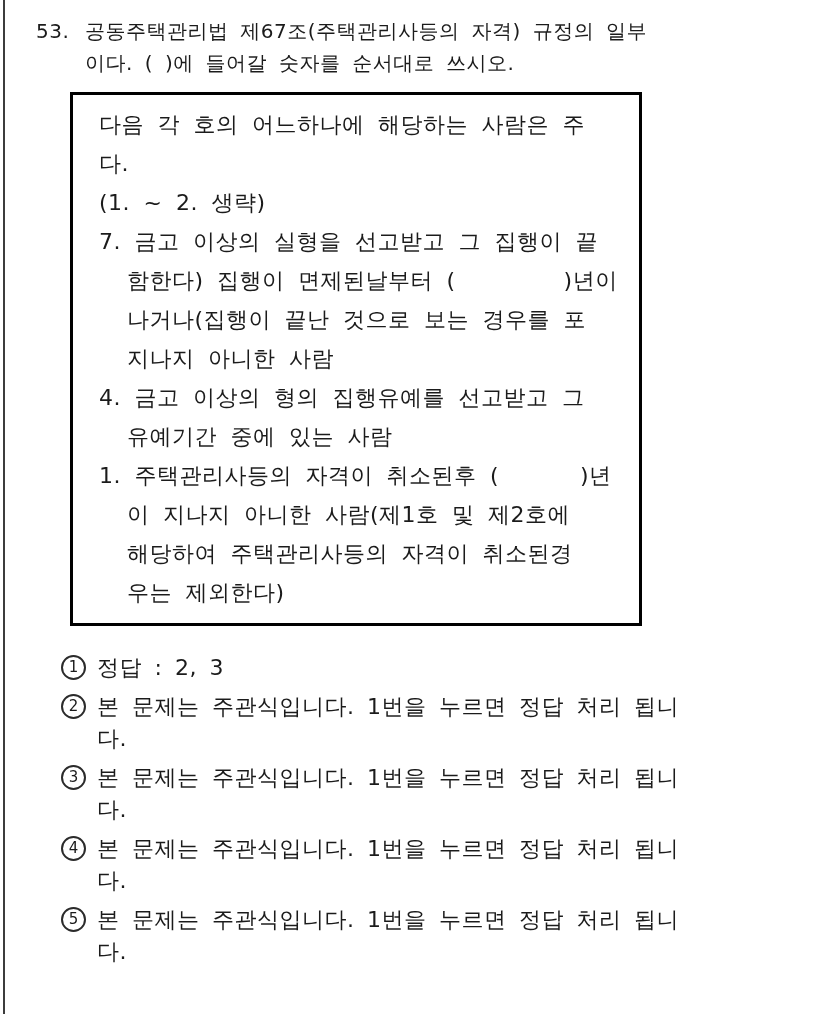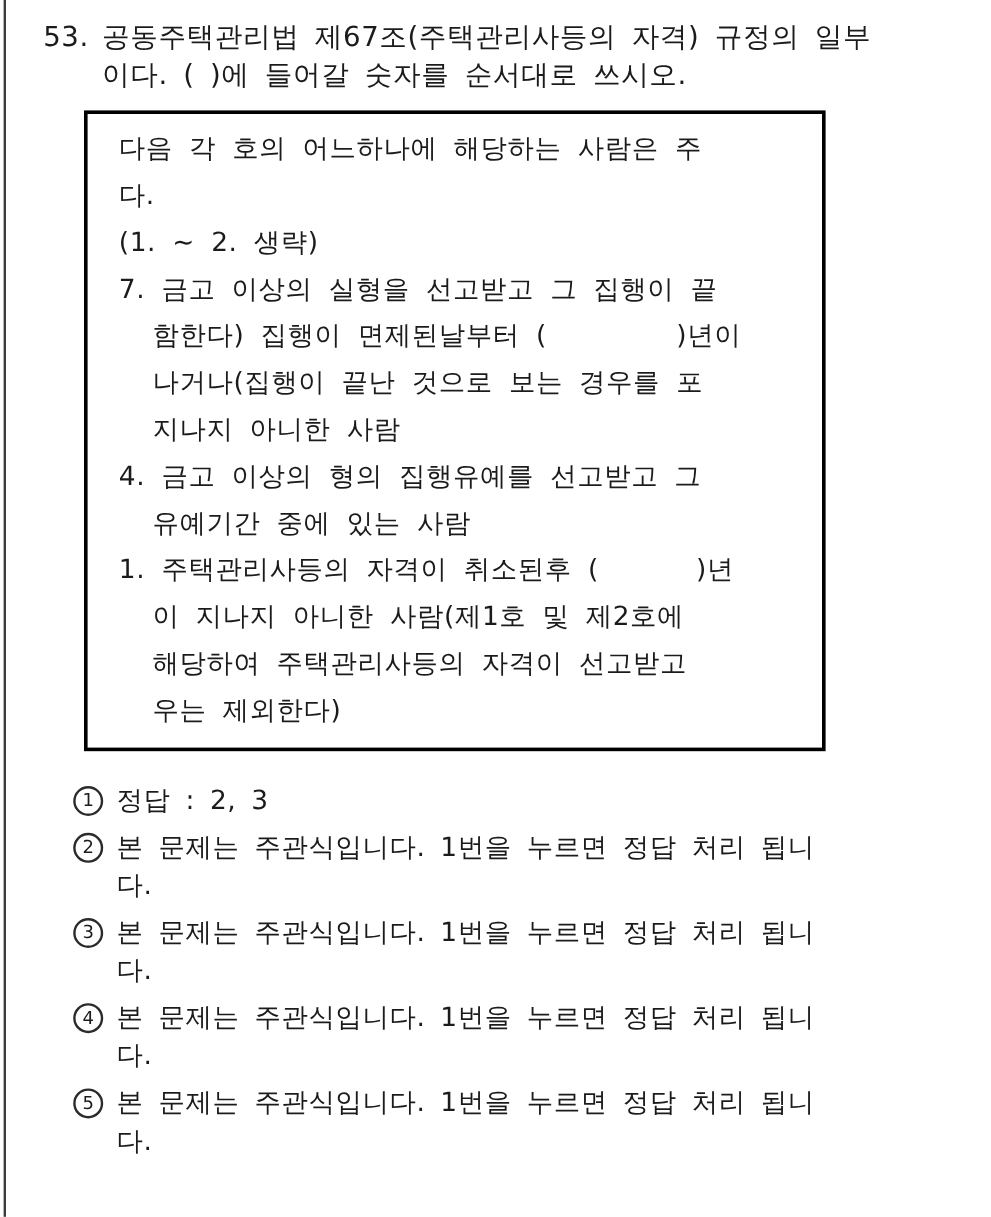--- a/index.html
+++ b/index.html
@@ -26,36 +26,36 @@
   .content {
     position: absolute;
     left: 0;
     top: 0;
     width: 826px;
   }
   
   .question {
     display: flex;
     padding: 15px 8px 0 36px;
-    font-size: 23px;
+    font-size: 20px;
     line-height: 32px;
     word-spacing: 5px;
     letter-spacing: 0.5px;
   }
   .qnum {
     width: 49px;
     flex-shrink: 0;
     word-spacing: normal;
   }
   .qtext { white-space: pre; }
   
   .passage-box {
     box-sizing: border-box;
     margin: 13px 0 0 70px;
-    width: 618px;
+    width: 572px;
     border: 3px solid #000000;
     padding: 10px 10px 11px 26px;
     font-size: 22px;
     line-height: 39px;
     word-spacing: 6px;
     letter-spacing: 0.5px;
   }
   .box-line { white-space: pre; }
   .box-line.ind { padding-left: 28px; }
   
@@ -111,21 +111,21 @@
     <div class="box-line">다.</div>
     <div class="box-line">(1. ~ 2. 생략)</div>
     <div class="box-line">7. 금고 이상의 실형을 선고받고 그 집행이 끝</div>
     <div class="box-line ind">함한다) 집행이 면제된날부터 (        )년이</div>
     <div class="box-line ind">나거나(집행이 끝난 것으로 보는 경우를 포</div>
     <div class="box-line ind">지나지 아니한 사람</div>
     <div class="box-line">4. 금고 이상의 형의 집행유예를 선고받고 그</div>
     <div class="box-line ind">유예기간 중에 있는 사람</div>
     <div class="box-line">1. 주택관리사등의 자격이 취소된후 (      )년</div>
     <div class="box-line ind">이 지나지 아니한 사람(제1호 및 제2호에</div>
-    <div class="box-line ind">해당하여 주택관리사등의 자격이 선고받고</div>
+    <div class="box-line ind">해당하여 주택관리사등의 자격이 취소된경</div>
     <div class="box-line ind">우는 제외한다)</div>
   </div>
 
   <div class="options">
 
     <div class="option">
       <span class="marker">1</span>
       <div class="opt-lines">
         <div class="opt-line">정답 : 2, 3</div>
       </div>

